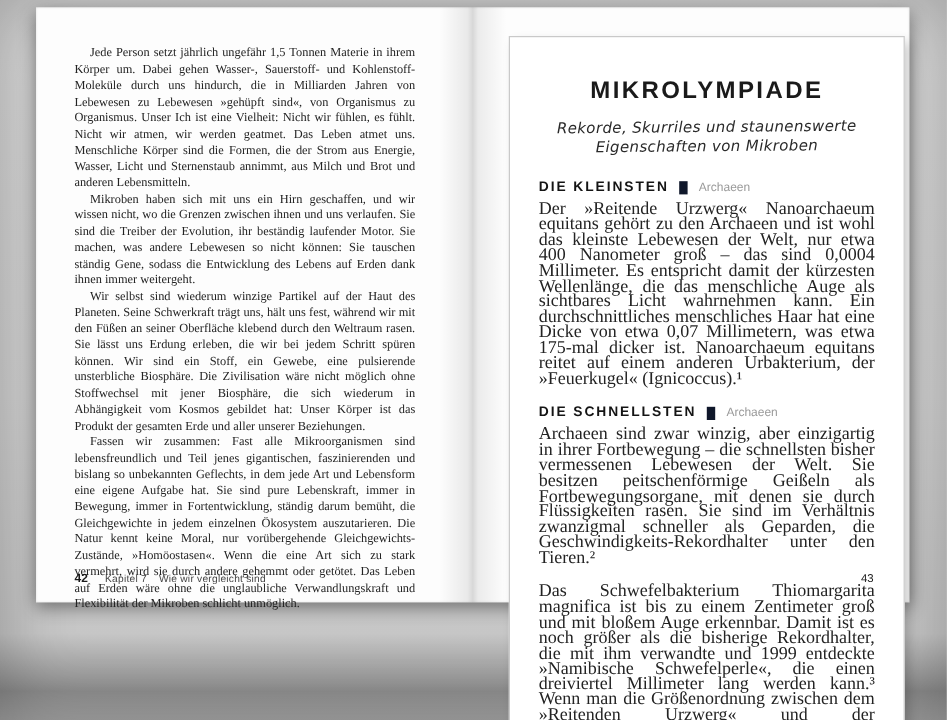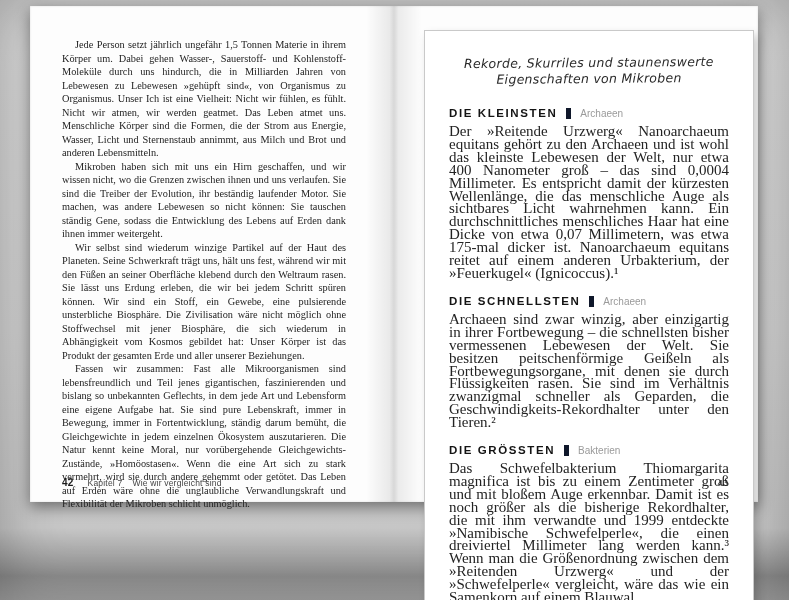--- a/index.html
+++ b/index.html
@@ -62,21 +62,21 @@
     transform: rotate(-0.5deg);
   }
   .section { margin-top: 15px; }
   .sec-head { margin-bottom: 6px; display: flex; align-items: flex-end; }
   .sec-title {
     font-family: "Liberation Sans", sans-serif; font-weight: bold;
     font-size: 11.5px; letter-spacing: 1.6px; color: #141414;
   }
   .sec-cat {
     font-family: "Liberation Sans", sans-serif; font-size: 10px; color: #9a9a9a;
-    border-left: 5px solid #0f172a; margin-left: 9px; padding-left: 9px;
+    border-left: 7px solid #0f172a; margin-left: 9px; padding-left: 9px;
   }
   .sec-body {
     margin: 0; font-size: 15px; line-height: 12.9px; color: #232323;
     text-align: justify; hyphens: auto; -webkit-hyphens: auto;
   }
   .footer-right {
     position: absolute; right: 30px; bottom: 14px;
     font-family: "Liberation Sans", sans-serif; font-size: 9.5px; color: #1a1a1a;
   }
 </style>
@@ -93,43 +93,40 @@
         <p>Wir selbst sind wiederum winzige Partikel auf der Haut des Planeten. Seine Schwerkraft trägt uns, hält uns fest, während wir mit den Füßen an seiner Oberfläche klebend durch den Weltraum rasen. Sie lässt uns Erdung erleben, die wir bei jedem Schritt spüren können. Wir sind ein Stoff, ein Gewebe, eine pulsierende unsterbliche Biosphäre. Die Zivilisation wäre nicht möglich ohne Stoffwechsel mit jener Biosphäre, die sich wiederum in Abhängigkeit vom Kosmos gebildet hat: Unser Körper ist das Produkt der gesamten Erde und aller unserer Beziehungen.</p>
         <p>Fassen wir zusammen: Fast alle Mikroorganismen sind lebensfreundlich und Teil jenes gigantischen, faszinierenden und bislang so unbekannten Geflechts, in dem jede Art und Lebensform eine eigene Aufgabe hat. Sie sind pure Lebenskraft, immer in Bewegung, immer in Fortentwicklung, ständig darum bemüht, die Gleichgewichte in jedem einzelnen Ökosystem auszutarieren. Die Natur kennt keine Moral, nur vorübergehende Gleichgewichts-Zustände, »Homöostasen«. Wenn die eine Art sich zu stark vermehrt, wird sie durch andere gehemmt oder getötet. Das Leben auf Erden wäre ohne die unglaubliche Verwandlungskraft und Flexibilität der Mikroben schlicht unmöglich.</p>
       </div>
       <div class="footer-left">
         <span class="pagenum">42</span><span class="chapter">Kapitel 7</span><span class="chapter-title">Wie wir vergleicht sind</span>
       </div>
     </div>
 
     <div class="page page-right">
       <div class="panel">
+        <h1>MIKROLYMPIADE</h1>
         <div class="subtitle">Rekorde, Skurriles und staunenswerte Eigenschaften von Mikroben</div>
 
         <div class="section">
           <div class="sec-head">
             <span class="sec-title">DIE KLEINSTEN</span>
             <span class="sec-cat">Archaeen</span>
           </div>
           <p class="sec-body">Der »Reitende Urzwerg« Nanoarchaeum equitans gehört zu den Archaeen und ist wohl das kleinste Lebewesen der Welt, nur etwa 400 Nanometer groß – das sind 0,0004 Millimeter. Es entspricht damit der kürzesten Wellenlänge, die das menschliche Auge als sichtbares Licht wahrnehmen kann. Ein durchschnittliches menschliches Haar hat eine Dicke von etwa 0,07 Millimetern, was etwa 175-mal dicker ist. Nanoarchaeum equitans reitet auf einem anderen Urbakterium, der »Feuerkugel« (Ignicoccus).¹</p>
         </div>
 
         <div class="section">
           <div class="sec-head">
             <span class="sec-title">DIE SCHNELLSTEN</span>
             <span class="sec-cat">Archaeen</span>
           </div>
           <p class="sec-body">Archaeen sind zwar winzig, aber einzigartig in ihrer Fortbewegung – die schnellsten bisher vermessenen Lebewesen der Welt. Sie besitzen peitschenförmige Geißeln als Fortbewegungsorgane, mit denen sie durch Flüssigkeiten rasen. Sie sind im Verhältnis zwanzigmal schneller als Geparden, die Geschwindigkeits-Rekordhalter unter den Tieren.²</p>
         </div>
 
         <div class="section">
-          <div class="sec-head">
-            <span class="sec-title">DIE GRÖSSTEN</span>
-            <span class="sec-cat">Bakterien</span>
-          </div>
           <p class="sec-body">Das Schwefelbakterium Thiomargarita magnifica ist bis zu einem Zentimeter groß und mit bloßem Auge erkennbar. Damit ist es noch größer als die bisherige Rekordhalter, die mit ihm verwandte und 1999 entdeckte »Namibische Schwefelperle«, die einen dreiviertel Millimeter lang werden kann.³ Wenn man die Größenordnung zwischen dem »Reitenden Urzwerg« und der »Schwefelperle« vergleicht, wäre das wie ein Samenkorn auf einem Blauwal.</p>
         </div>
       </div>
 
       <div class="footer-right">
         <span>43</span>
       </div>
     </div>
 
     <div class="gutter"></div>

